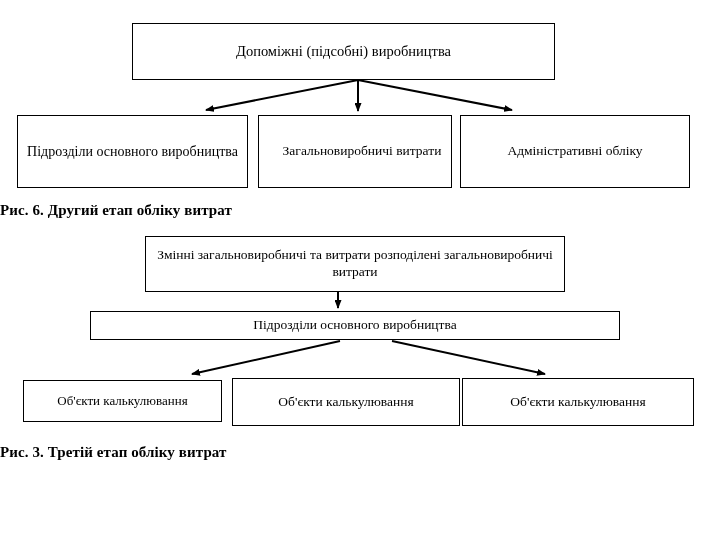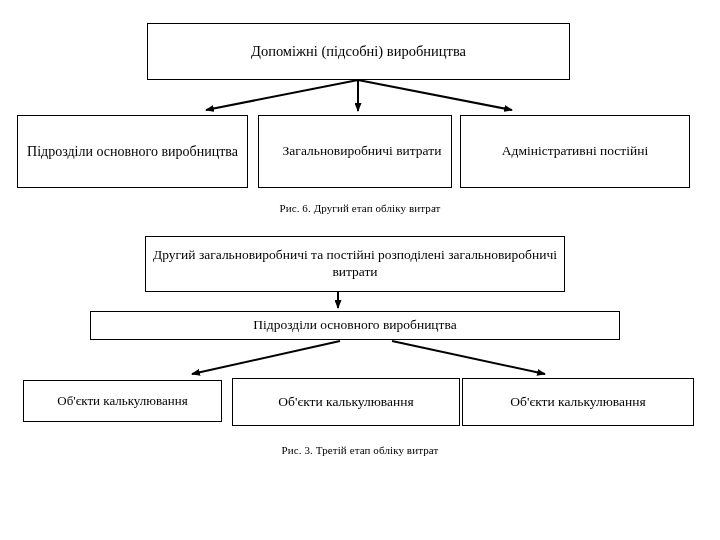--- a/index.html
+++ b/index.html
@@ -38,28 +38,27 @@
     box-sizing: border-box;
     line-height: 1.25;
   }
   .node span {
     display: block;
     padding: 0 6px;
   }
   .caption {
     position: absolute;
     width: 100%;
-    text-align: center;
-    font-weight: normal;
-    font-size: 11px;
+    font-weight: bold;
+    font-size: 15px;
     letter-spacing: 0.1px;
   }
 
   
-  #n-aux        { left: 147px; top: 23px;  width: 423px; height: 57px; font-size: 14.5px; }
+  #n-aux        { left: 132px; top: 23px;  width: 423px; height: 57px; font-size: 14.5px; }
   #n-main-units { left: 17px;  top: 115px; width: 231px; height: 73px; font-size: 14px; }
   #n-overhead   { left: 258px; top: 115px; width: 194px; height: 73px; font-size: 13.5px; padding-left: 14px; }
   #n-admin      { left: 460px; top: 115px; width: 230px; height: 73px; font-size: 13.5px; }
   #cap-fig6     { top: 202px; }
 
   
   #n-var-fixed  { left: 145px; top: 236px; width: 420px; height: 56px; font-size: 13.5px; }
   #n-units-bar  { left: 90px;  top: 311px; width: 530px; height: 29px; font-size: 13.5px; }
   #n-obj-1      { left: 23px;  top: 380px; width: 199px; height: 42px; font-size: 13px; }
   #n-obj-2      { left: 232px; top: 378px; width: 228px; height: 48px; font-size: 13.5px; }
@@ -97,27 +96,27 @@
 
   <div class="node" id="n-main-units">
     <span>Підрозділи основного виробництва</span>
   </div>
 
   <div class="node" id="n-overhead">
     <span>Загальновиробничі витрати</span>
   </div>
 
   <div class="node" id="n-admin">
-    <span>Адміністративні постійні</span>
+    <span>Адміністративні обліку</span>
   </div>
 
   <div class="caption" id="cap-fig6">Рис. 6. Другий етап обліку витрат</div>
 
   <div class="node" id="n-var-fixed">
-    <span>Другий загальновиробничі та постійні розподілені загальновиробничі витрати</span>
+    <span>Змінні загальновиробничі та витрати розподілені загальновиробничі витрати</span>
   </div>
 
   <div class="node" id="n-units-bar">
     <span>Підрозділи основного виробництва</span>
   </div>
 
   <div class="node" id="n-obj-1">
     <span>Об'єкти калькулювання</span>
   </div>
 

